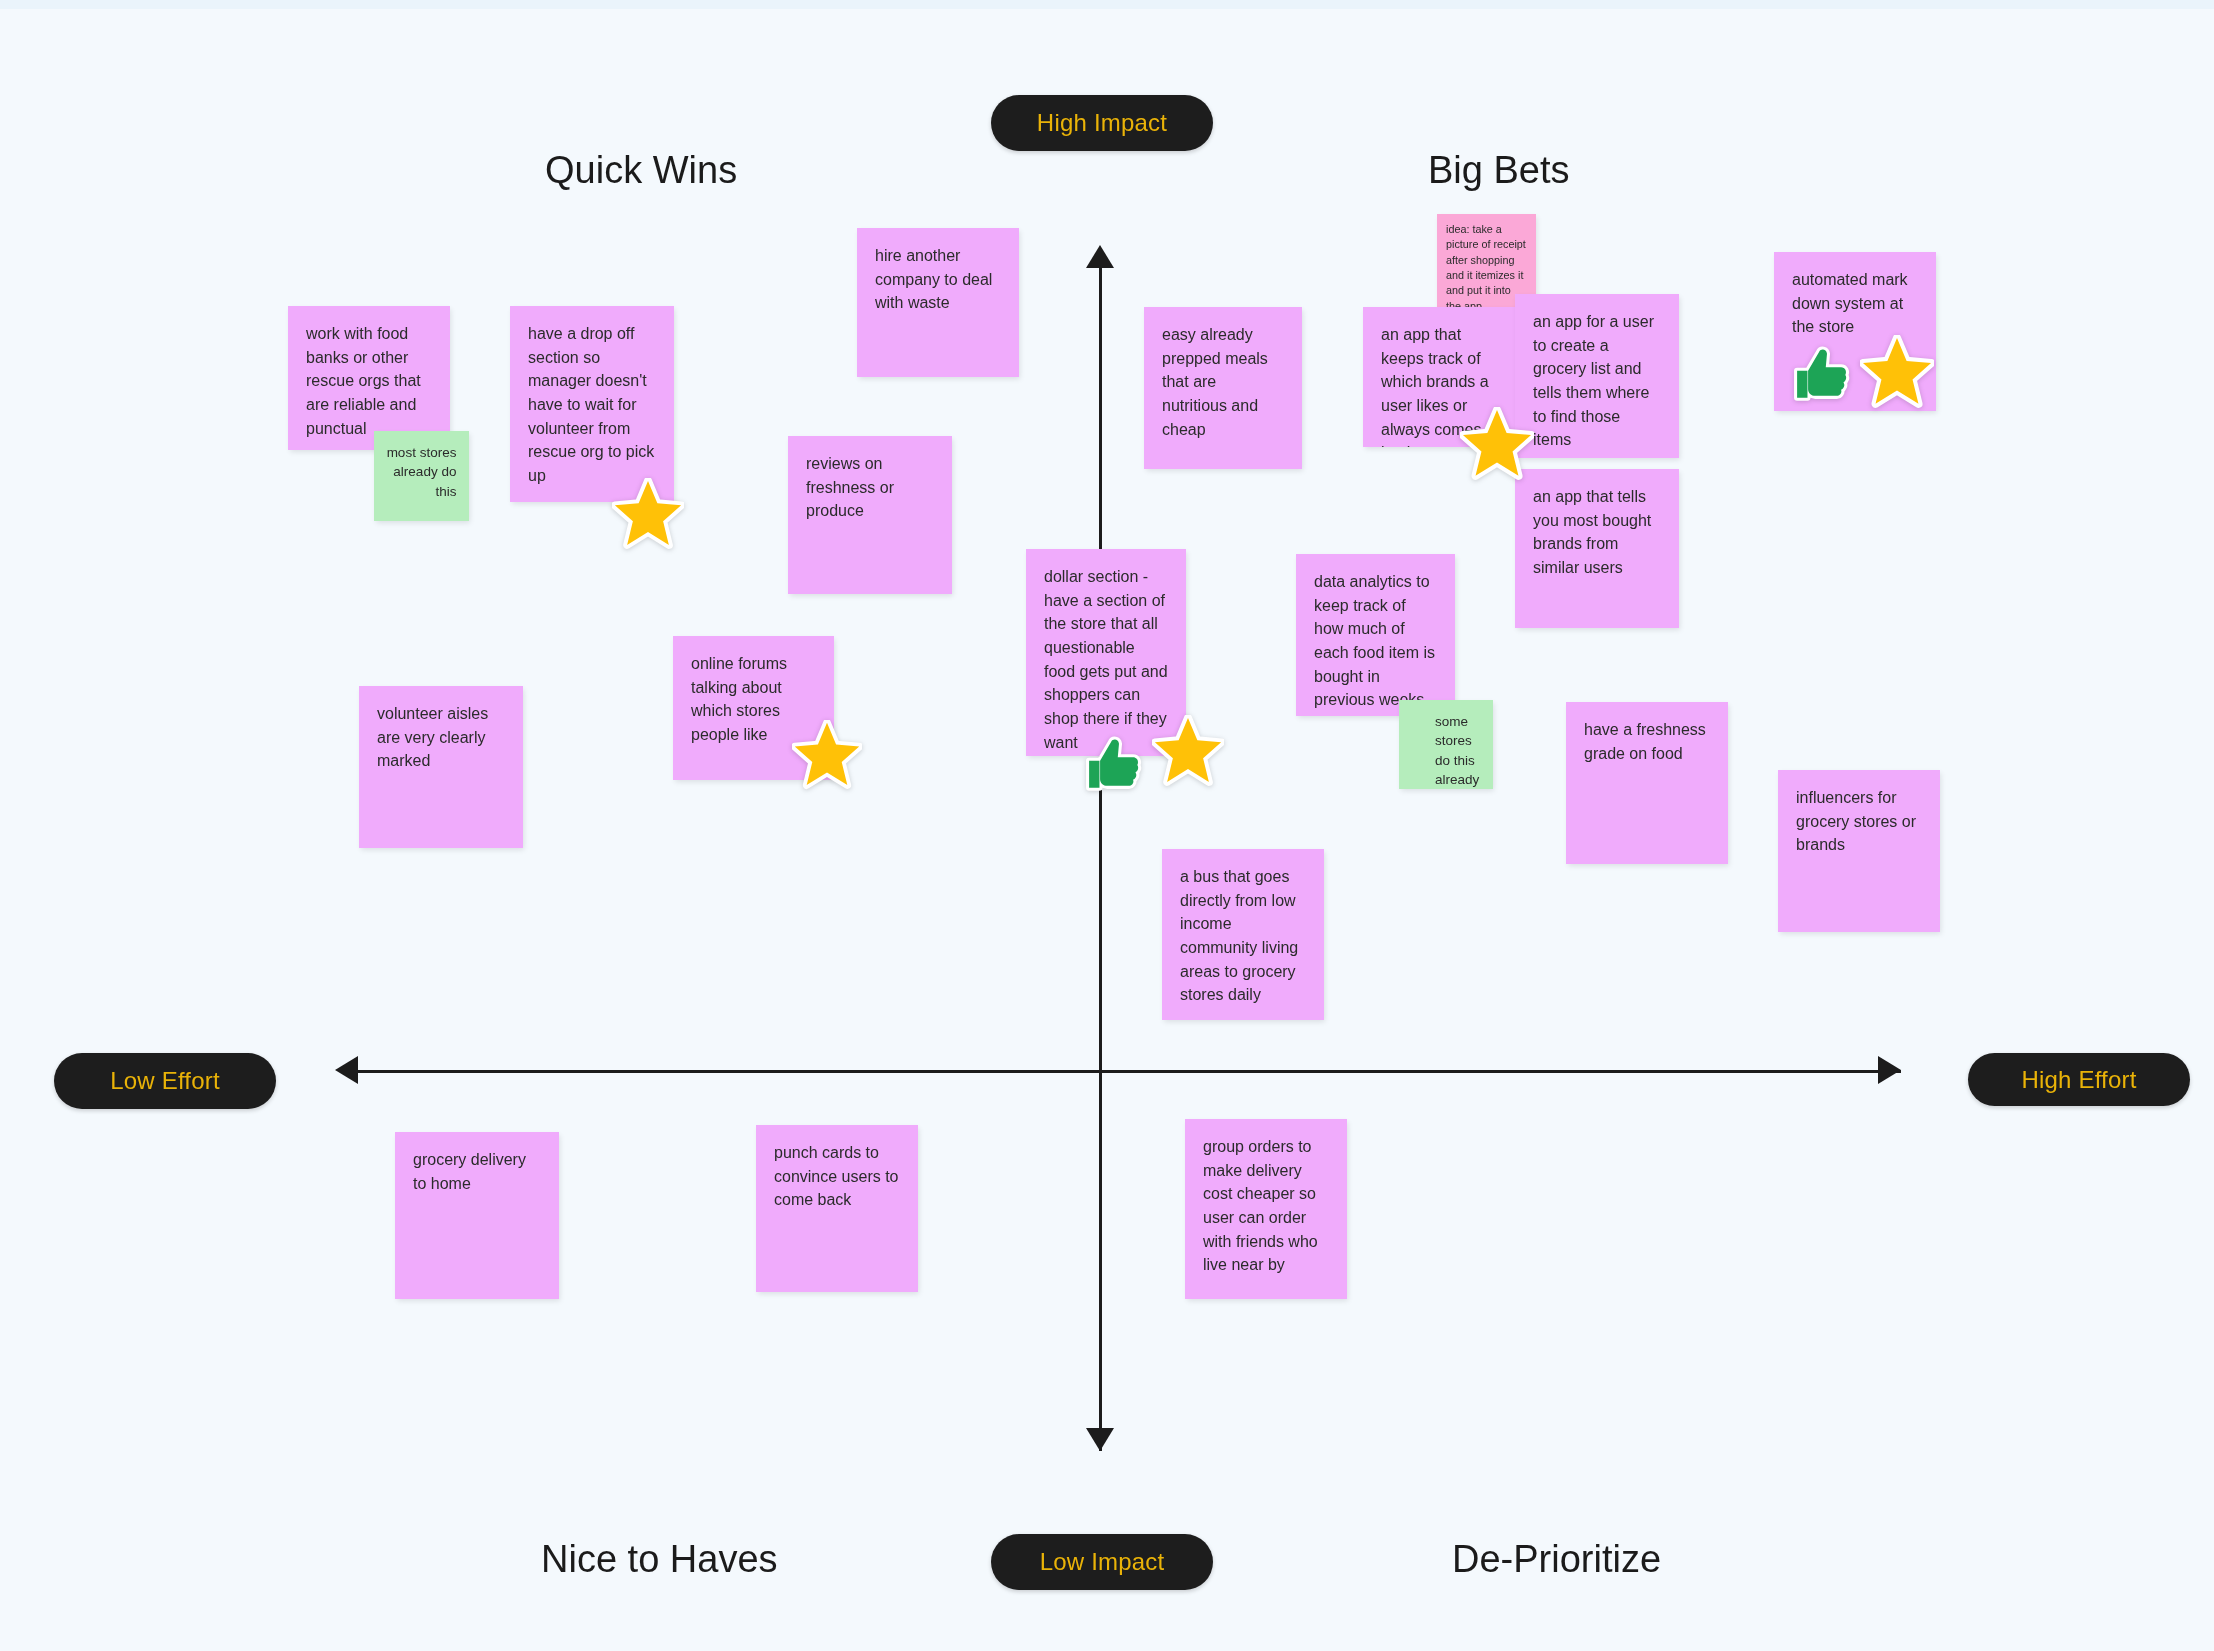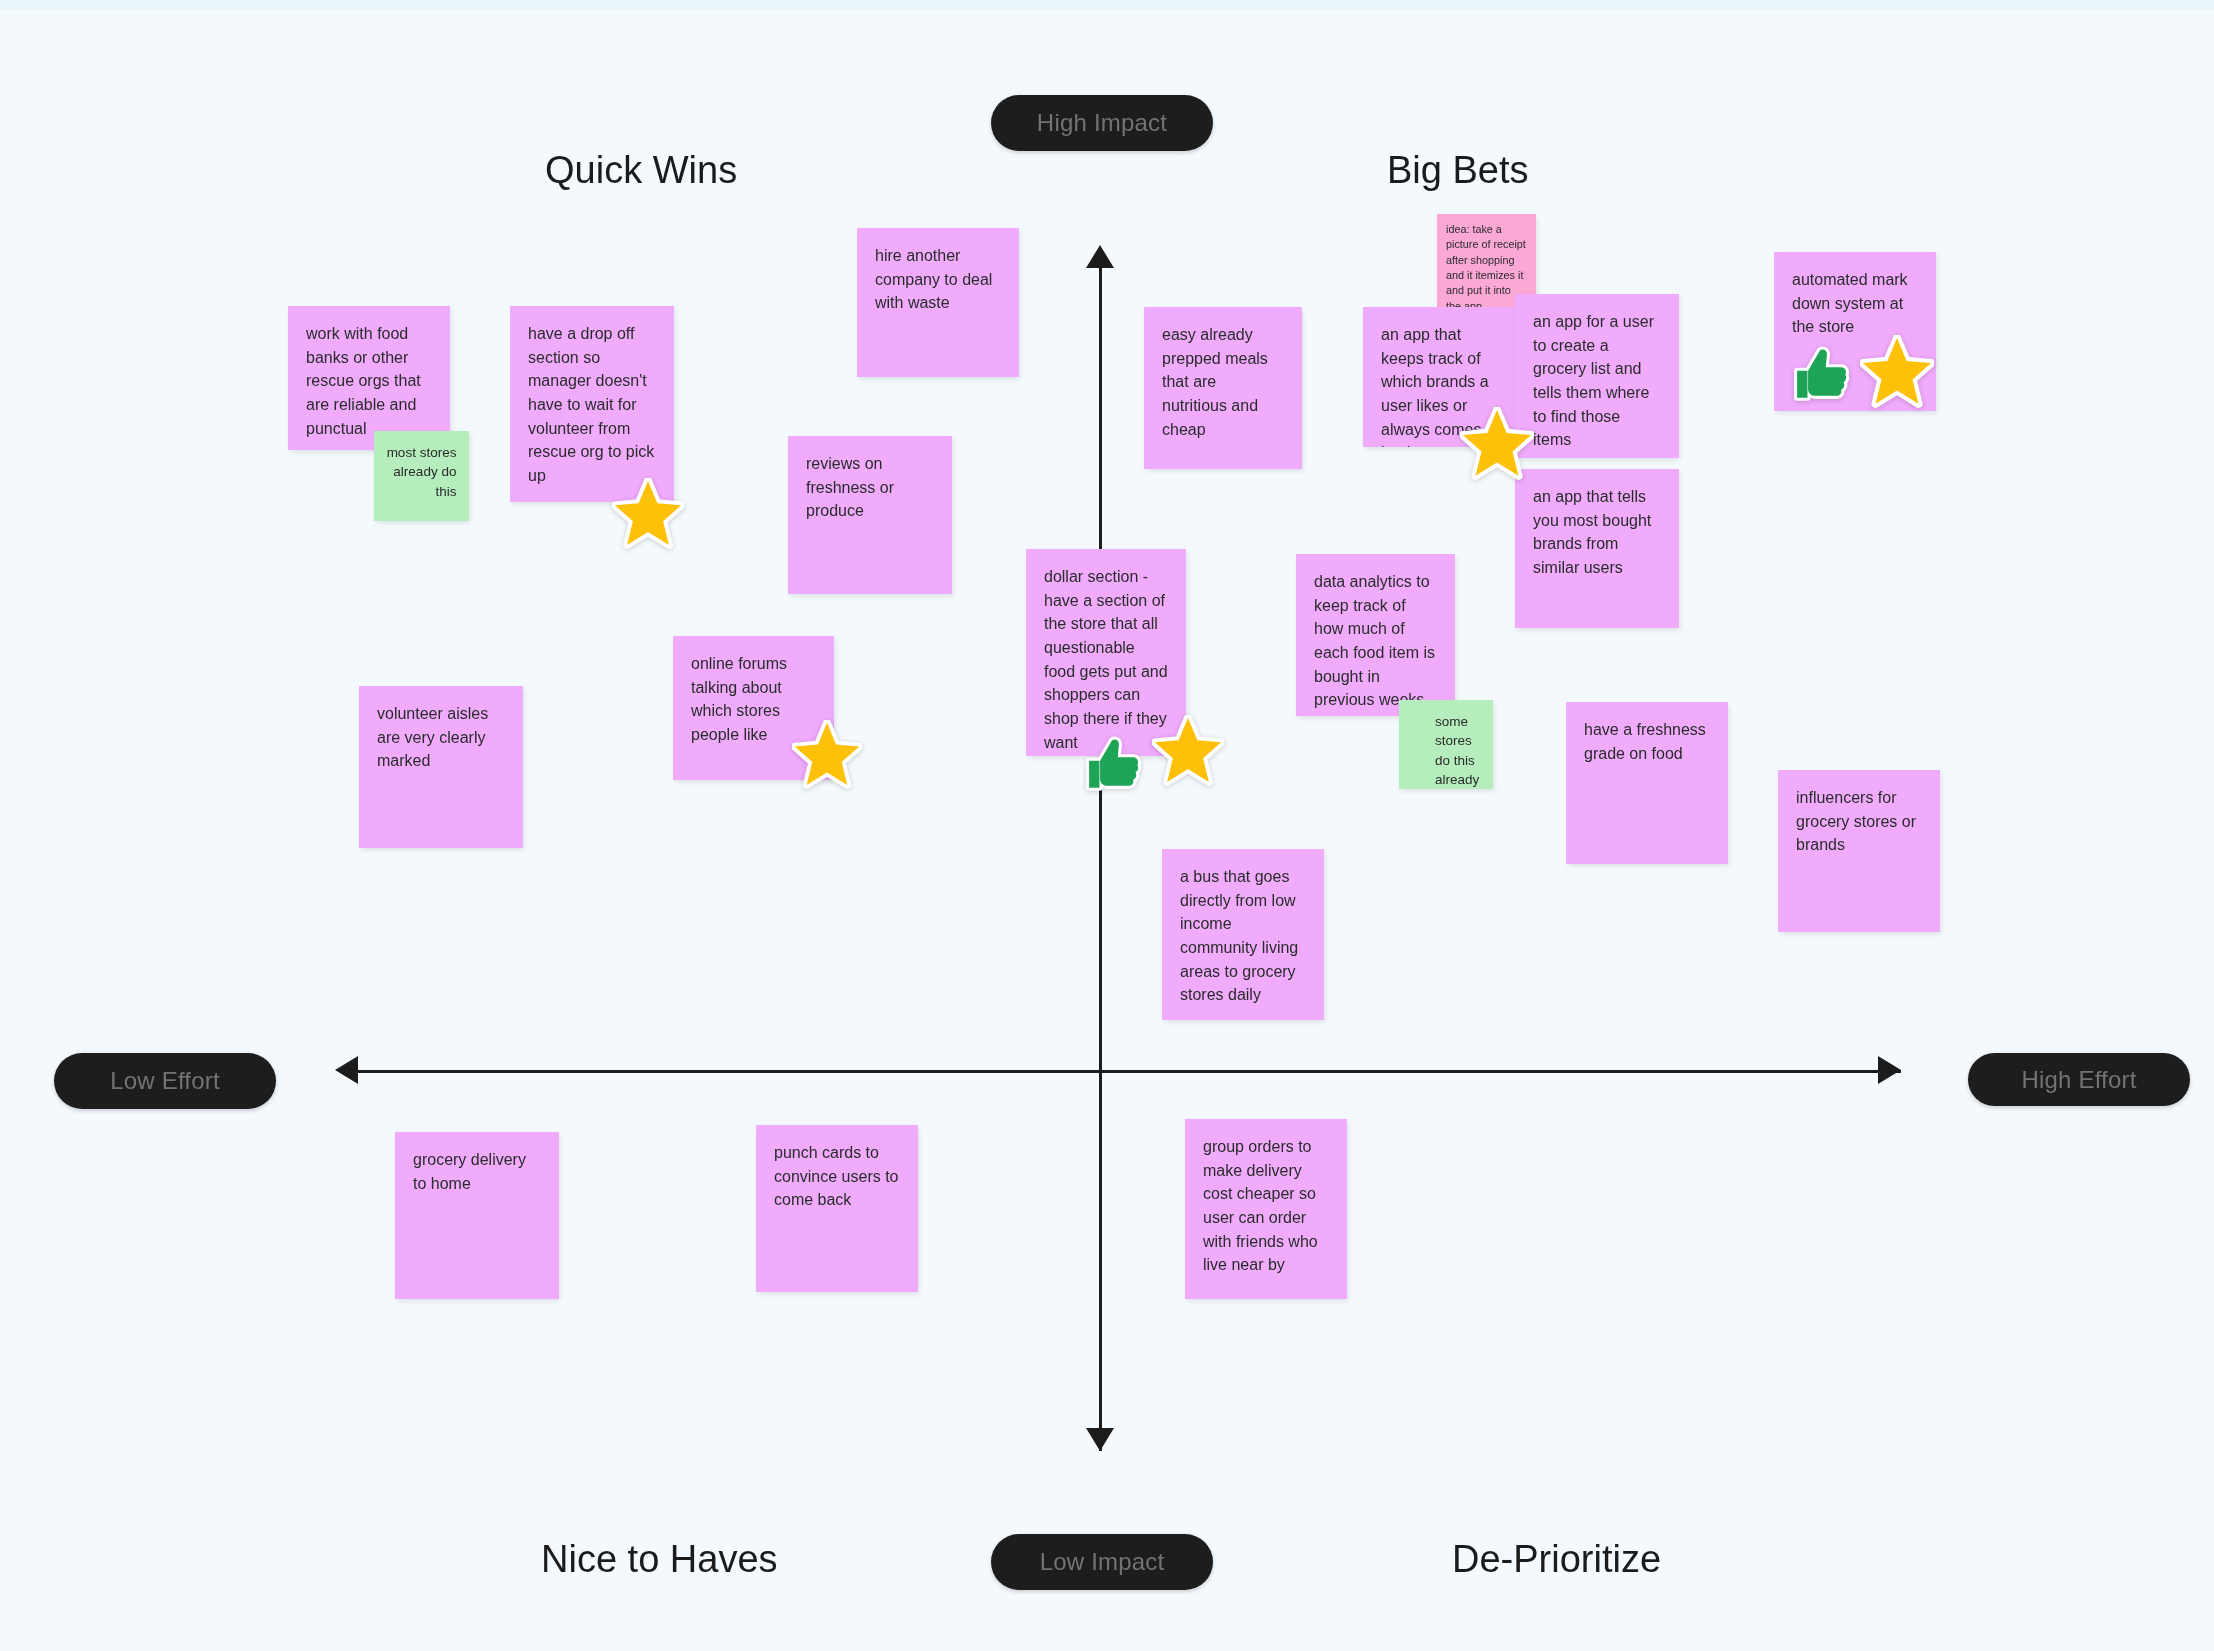--- a/index.html
+++ b/index.html
@@ -67,21 +67,21 @@
     left: 1878px; top: 1056px;
     border-top: 14.4px solid transparent;
     border-bottom: 14.4px solid transparent;
     border-left: 23.4px solid #1c1c1c;
   }
 
   
   .pill {
     position: absolute;
     background: #1d1d1d;
-    color: #737373;
+    color: #eab308;
     border-radius: 31px;
     font-size: 24px;
     font-weight: 400;
     display: flex;
     align-items: center;
     justify-content: center;
     letter-spacing: 0.2px;
     box-shadow: 0 1.8px 4.5px rgba(0,0,0,.18);
   }
   .pill-high-impact { left: 991px; top: 95px; width: 222px; height: 56px; }
@@ -91,21 +91,21 @@
 
   
   .quad-title {
     position: absolute;
     font-size: 38px;
     color: #1b1b1b;
     font-weight: 400;
     white-space: nowrap;
   }
   .quad-quick-wins   { left: 545px;  top: 149px; }
-  .quad-big-bets     { left: 1387px; top: 149px; }
+  .quad-big-bets     { left: 1428px; top: 149px; }
   .quad-nice-haves   { left: 541px;  top: 1538px; }
   .quad-deprioritize { left: 1452px; top: 1538px; }
 
   
   .note {
     position: absolute;
     box-sizing: border-box;
     background: #f0abfc;
     color: #2b2b2b;
     padding: 16px 18px 14.4px 18px;

